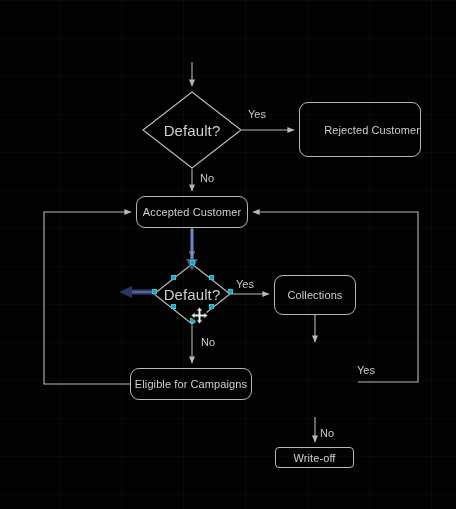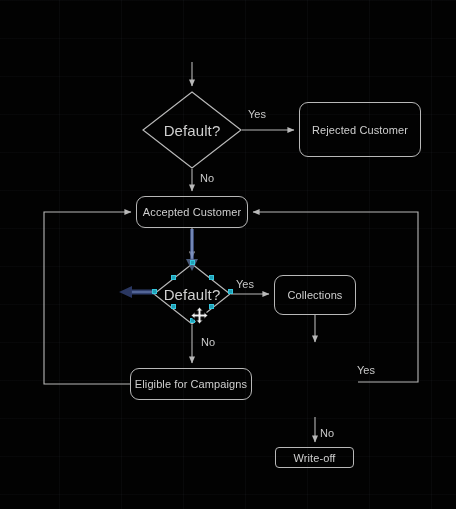--- a/index.html
+++ b/index.html
@@ -139,21 +139,21 @@
   <div class="edge-label" style="left:320px;top:427px;">No</div>
 
 
   <div class="node diamond" style="left:142px;top:91px;width:100px;height:78px;">
     <svg class="diamond-shape" viewBox="0 0 100 78" preserveAspectRatio="none">
       <polygon points="50,1 99,39 50,77 1,39" fill="none" stroke="#b8b8b8" stroke-width="1.2"></polygon>
     </svg>
     <span class="diamond-label">Default?</span>
   </div>
 
-  <div class="node box" style="left:299px;top:102px;width:122px;height:55px;">
+  <div class="node box" style="left:299px;top:102px;width:122px;height:55px;justify-content:flex-end;">
     <span>Rejected Customer</span>
   </div>
 
   <div class="node box" style="left:136px;top:196px;width:112px;height:32px;">
     <span>Accepted Customer</span>
   </div>
 
   <div class="node diamond" style="left:153px;top:263px;width:78px;height:62px;">
     <svg class="diamond-shape" viewBox="0 0 78 62" preserveAspectRatio="none">
       <polygon points="39,1 77,31 39,61 1,31" fill="none" stroke="#b8b8b8" stroke-width="1.2"></polygon>

